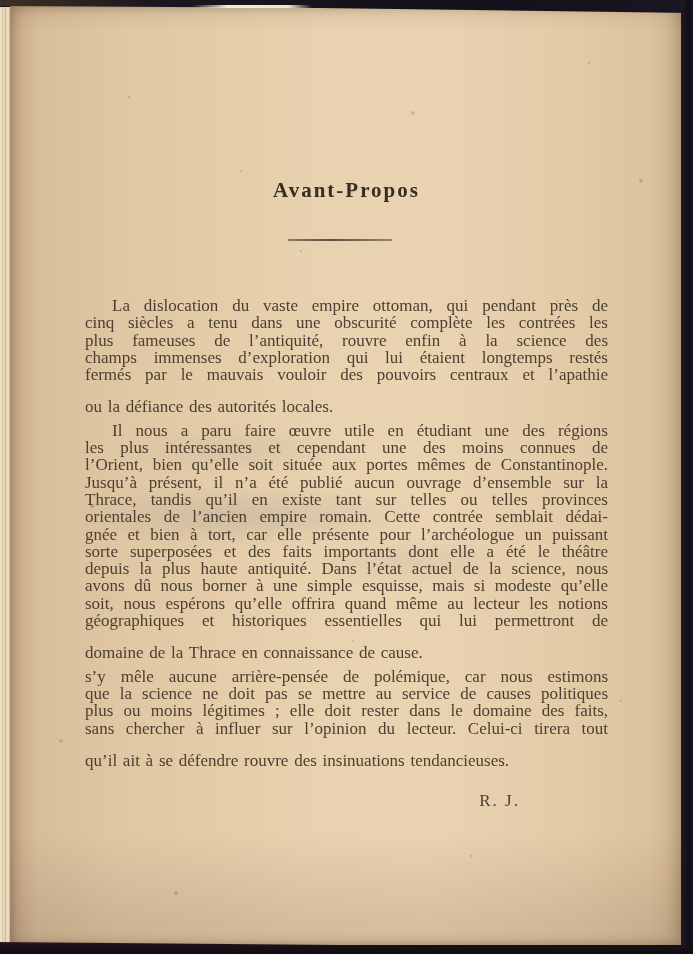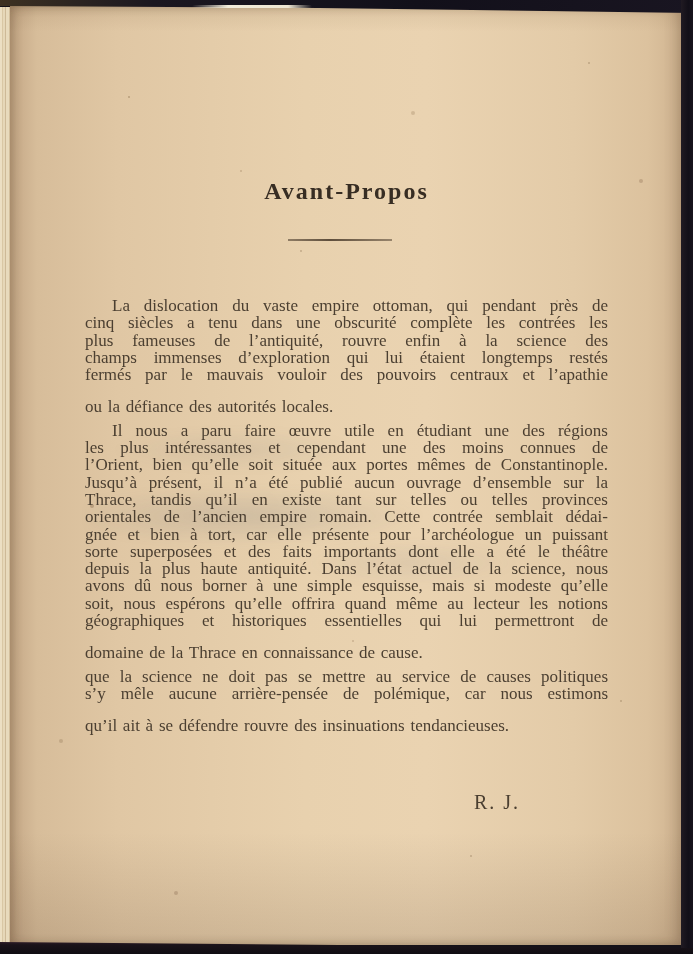--- a/index.html
+++ b/index.html
@@ -58,39 +58,39 @@
       128px 96px 0 rgba(110,80,50,.35), 588px 62px 0 rgba(110,80,50,.30),
       412px 112px 0 1px rgba(120,90,55,.22), 300px 250px 0 rgba(110,80,50,.30),
       91px 505px 0 1px rgba(110,80,50,.30), 556px 300px 0 rgba(110,80,50,.28),
       175px 892px 0 1px rgba(110,80,50,.25), 470px 855px 0 rgba(110,80,50,.3),
       620px 700px 0 rgba(110,80,50,.3), 60px 740px 0 1px rgba(110,80,50,.22),
       240px 170px 0 rgba(110,80,50,.25), 520px 480px 0 rgba(110,80,50,.2),
       352px 640px 0 rgba(110,80,50,.25), 640px 180px 0 1px rgba(110,80,50,.25);}
   
   .title{
     position:absolute;left:85px;top:178px;width:523px;margin:0;z-index:2;
-    text-align:center;font-size:24px;font-weight:bold;letter-spacing:2px;
+    text-align:center;font-size:21px;font-weight:bold;letter-spacing:2px;
     color:var(--title-ink,#372d23);
   }
   .title-rule{
     position:absolute;left:288px;top:239px;width:104px;height:2px;z-index:2;
     background:linear-gradient(90deg,rgba(70,55,40,.55),rgba(70,55,40,.85) 40%,rgba(70,55,40,.5));
   }
   .text-block{
     position:absolute;left:85px;top:297px;width:523px;z-index:2;
     font-size:17px;line-height:17.3px;color:var(--ink,#4b3f31);
     word-spacing:1.5px;
   }
   .paragraph{margin:0 0 6px 0;}
   .line{text-align:justify;text-align-last:justify;}
   .line.first{text-indent:27px;}
   .line.last{text-align-last:left;margin-top:15px;}
   .signature{
     position:absolute;left:85px;top:791px;width:523px;z-index:2;box-sizing:border-box;
-    text-align:right;padding-right:88px;font-size:20px;letter-spacing:2px;
+    text-align:right;padding-right:88px;font-size:17px;letter-spacing:2px;
     color:var(--ink,#4b3f31);
   }
 </style>
 </head>
 <body style="--ink: #4b3f31; --title-ink: #372d23;">
 
 <div class="photo">
   <div class="left-pages"></div>
   <div class="paper"></div>
 
@@ -120,22 +120,24 @@
         <div class="line">orientales de l’ancien empire romain. Cette contrée semblait dédai-</div>
         <div class="line">gnée et bien à tort, car elle présente pour l’archéologue un puissant</div>
         <div class="line">sorte superposées et des faits importants dont elle a été le théâtre</div>
         <div class="line">depuis la plus haute antiquité. Dans l’état actuel de la science, nous</div>
         <div class="line">avons dû nous borner à une simple esquisse, mais si modeste qu’elle</div>
         <div class="line">soit, nous espérons qu’elle offrira quand même au lecteur les notions</div>
         <div class="line">géographiques et historiques essentielles qui lui permettront de</div>
         <div class="line last">domaine de la Thrace en connaissance de cause.</div>
       </div>
       <div class="paragraph">
+        <div class="line">s’y mêle aucune arrière-pensée de polémique, car nous estimons</div>
         <div class="line">que la science ne doit pas se mettre au service de causes politiques</div>
-        <div class="line">s’y mêle aucune arrière-pensée de polémique, car nous estimons</div>
+        <div class="line">plus ou moins légitimes ; elle doit rester dans le domaine des faits,</div>
+        <div class="line">sans chercher à influer sur l’opinion du lecteur. Celui-ci tirera tout</div>
         <div class="line last">qu’il ait à se défendre rouvre des insinuations tendancieuses.</div>
       </div>
     </div>
 
   <div class="signature">R. J.</div>
 
   <div class="edge-top"></div>
   <div class="edge-top-highlight"></div>
   <div class="edge-right"></div>
   <div class="edge-bottom"></div>

